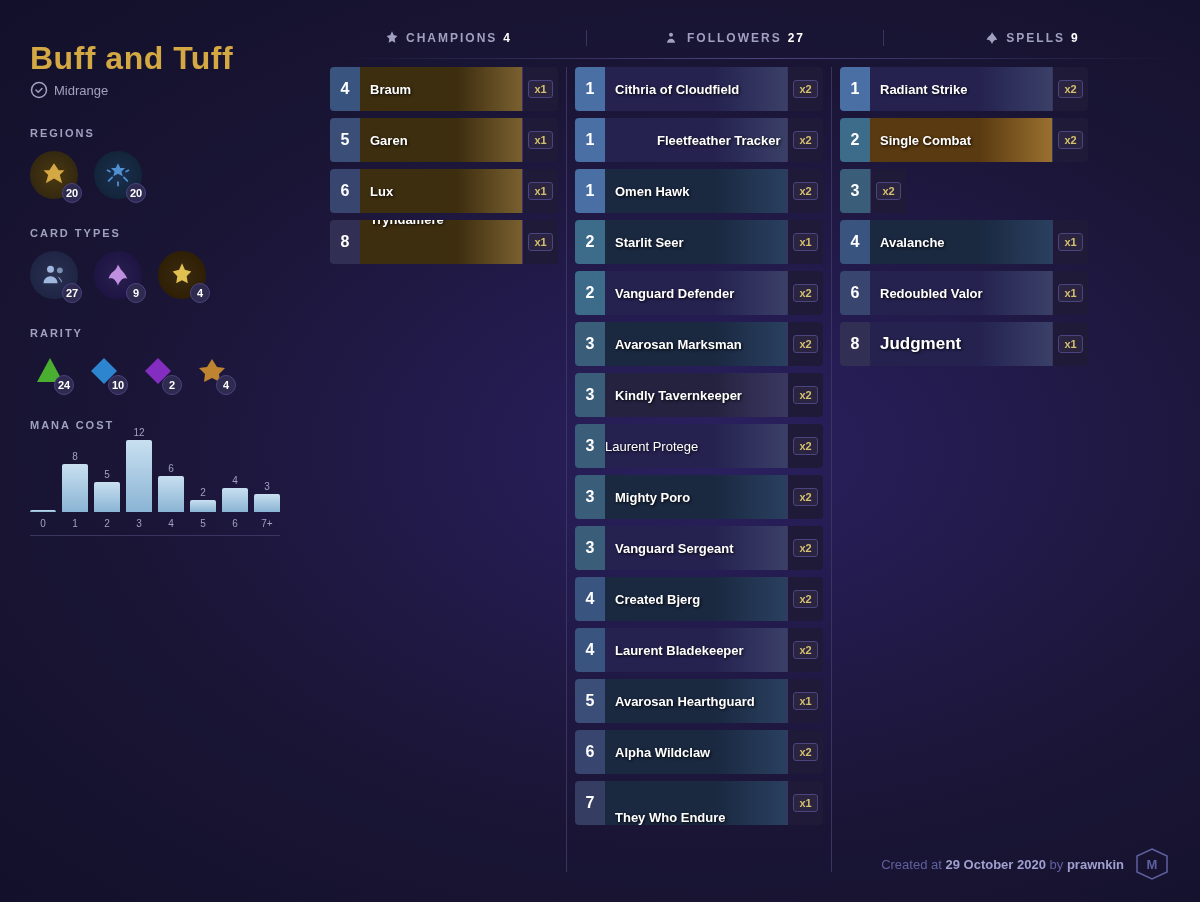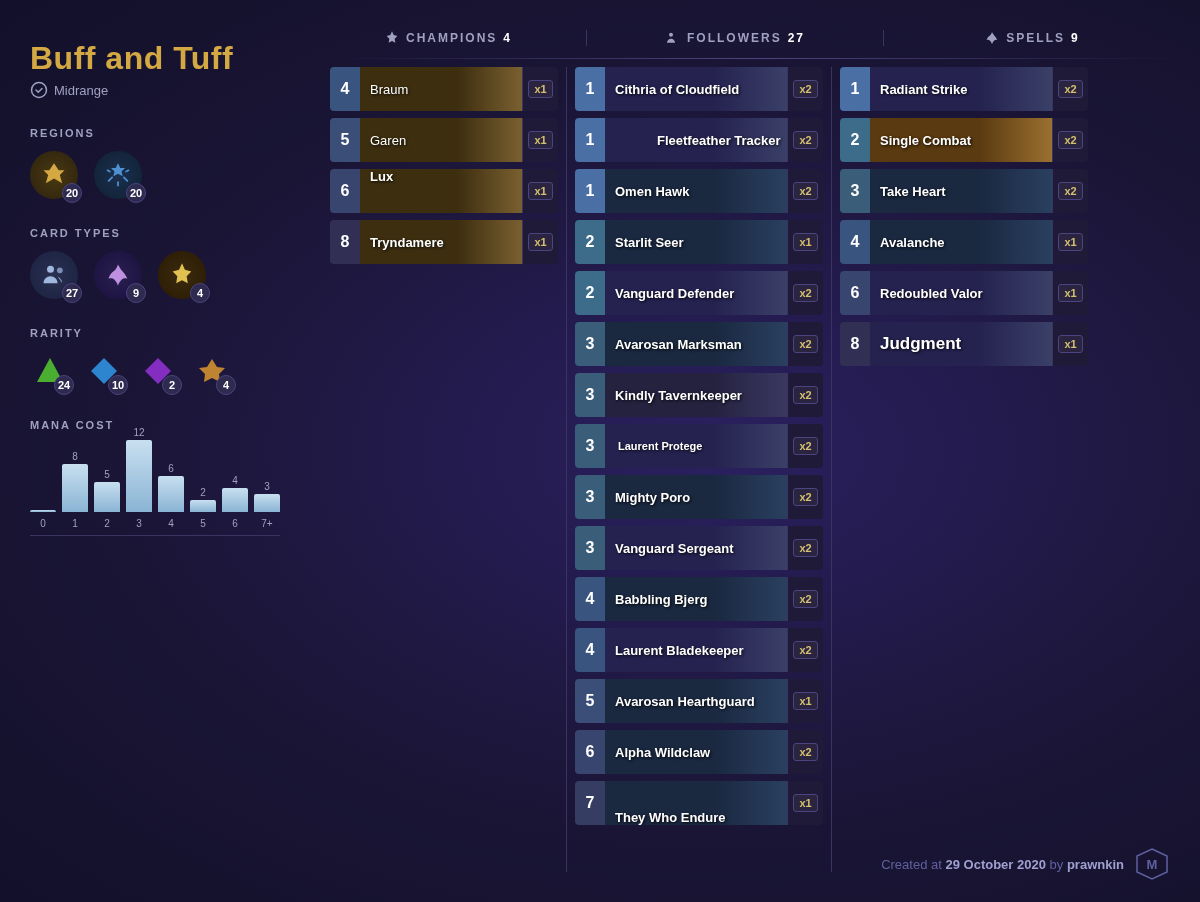--- a/index.html
+++ b/index.html
@@ -475,47 +475,47 @@
       </div>
     </div>
     <div class="header-divider"></div>
 
     <div class="columns-body">
 
       <div class="card-column champion-col" id="champions-col">
           <div class="card-row" style="height: 44px; border-radius: 4px; overflow: hidden; display: flex; align-items: center; cursor: pointer; margin-bottom: 3px;">
             <div style="width: 30px; height: 44px; display: flex; align-items: center; justify-content: center; font-size: 16px; font-weight: 700; color: rgb(255, 255, 255); flex-shrink: 0; background: rgb(58, 84, 128); z-index: 2;">4</div>
             <div style="flex: 1 1 0%; height: 44px; position: relative; display: flex; align-items: center; overflow: hidden; background: linear-gradient(to right, rgb(61, 46, 15) 60%, rgb(122, 96, 48) 100%);">
-              <span style="position: relative; z-index: 2; font-size: 13px; font-weight: 400; color: rgb(255, 255, 255); padding-left: 10px; text-shadow: rgba(0, 0, 0, 0.9) 1px 1px 3px; white-space: nowrap;">Braum</span>
+              <span style="position: relative; z-index: 2; font-size: 13px; font-weight: 700; color: rgb(255, 255, 255); padding-left: 10px; text-shadow: rgba(0, 0, 0, 0.9) 1px 1px 3px; white-space: nowrap;">Braum</span>
             </div>
             <div style="width: 36px; height: 44px; display: flex; align-items: center; justify-content: center; background: rgb(30, 26, 56); border-left: 1px solid rgb(58, 53, 96); flex-shrink: 0; z-index: 2;">
               <span style="background: rgb(42, 36, 64); border: 1px solid rgb(74, 68, 128); border-radius: 3px; padding: 2px 5px; font-size: 11px; font-weight: 700; color: rgb(212, 192, 112);">x1</span>
             </div>
           </div>
           <div class="card-row" style="height: 44px; border-radius: 4px; overflow: hidden; display: flex; align-items: center; cursor: pointer; margin-bottom: 3px;">
             <div style="width: 30px; height: 44px; display: flex; align-items: center; justify-content: center; font-size: 16px; font-weight: 700; color: rgb(255, 255, 255); flex-shrink: 0; background: rgb(58, 78, 120); z-index: 2;">5</div>
             <div style="flex: 1 1 0%; height: 44px; position: relative; display: flex; align-items: center; overflow: hidden; background: linear-gradient(to right, rgb(61, 46, 15) 60%, rgb(122, 96, 48) 100%);">
-              <span style="position: relative; z-index: 2; font-size: 13px; font-weight: 400; color: rgb(255, 255, 255); padding-left: 10px; text-shadow: rgba(0, 0, 0, 0.9) 1px 1px 3px; white-space: nowrap;">Garen</span>
+              <span style="position: relative; z-index: 2; font-size: 13px; font-weight: 700; color: rgb(255, 255, 255); padding-left: 10px; text-shadow: rgba(0, 0, 0, 0.9) 1px 1px 3px; white-space: nowrap;">Garen</span>
             </div>
             <div style="width: 36px; height: 44px; display: flex; align-items: center; justify-content: center; background: rgb(30, 26, 56); border-left: 1px solid rgb(58, 53, 96); flex-shrink: 0; z-index: 2;">
               <span style="background: rgb(42, 36, 64); border: 1px solid rgb(74, 68, 128); border-radius: 3px; padding: 2px 5px; font-size: 11px; font-weight: 700; color: rgb(212, 192, 112);">x1</span>
             </div>
           </div>
           <div class="card-row" style="height: 44px; border-radius: 4px; overflow: hidden; display: flex; align-items: center; cursor: pointer; margin-bottom: 3px;">
             <div style="width: 30px; height: 44px; display: flex; align-items: center; justify-content: center; font-size: 16px; font-weight: 700; color: rgb(255, 255, 255); flex-shrink: 0; background: rgb(56, 69, 110); z-index: 2;">6</div>
-            <div style="flex: 1 1 0%; height: 44px; position: relative; display: flex; overflow: hidden; background: linear-gradient(to right, rgb(61, 46, 15) 60%, rgb(122, 96, 48) 100%);">
+            <div style="flex: 1 1 0%; height: 44px; position: relative; display: flex; align-items: center; overflow: hidden; background: linear-gradient(to right, rgb(61, 46, 15) 60%, rgb(122, 96, 48) 100%);">
               <span style="position: relative; z-index: 2; font-size: 13px; font-weight: 600; color: rgb(255, 255, 255); padding-left: 10px; text-shadow: rgba(0, 0, 0, 0.9) 1px 1px 3px; white-space: nowrap;">Lux</span>
             </div>
             <div style="width: 36px; height: 44px; display: flex; align-items: center; justify-content: center; background: rgb(30, 26, 56); border-left: 1px solid rgb(58, 53, 96); flex-shrink: 0; z-index: 2;">
               <span style="background: rgb(42, 36, 64); border: 1px solid rgb(74, 68, 128); border-radius: 3px; padding: 2px 5px; font-size: 11px; font-weight: 700; color: rgb(212, 192, 112);">x1</span>
             </div>
           </div>
           <div class="card-row" style="height: 44px; border-radius: 4px; overflow: hidden; display: flex; align-items: center; cursor: pointer; margin-bottom: 3px;">
             <div style="width: 30px; height: 44px; display: flex; align-items: center; justify-content: center; font-size: 16px; font-weight: 700; color: rgb(255, 255, 255); flex-shrink: 0; background: rgb(50, 47, 85); z-index: 2;">8</div>
-            <div style="flex: 1 1 0%; height: 60px; position: relative; display: flex; align-items: center; overflow: hidden; background: linear-gradient(to right, rgb(61, 46, 15) 60%, rgb(122, 96, 48) 100%);">
+            <div style="flex: 1 1 0%; height: 60px; position: relative; display: flex; overflow: hidden; background: linear-gradient(to right, rgb(61, 46, 15) 60%, rgb(122, 96, 48) 100%);">
               <span style="position: relative; z-index: 2; font-size: 13px; font-weight: 600; color: rgb(255, 255, 255); padding-left: 10px; text-shadow: rgba(0, 0, 0, 0.9) 1px 1px 3px; white-space: nowrap;">Tryndamere</span>
             </div>
             <div style="width: 36px; height: 44px; display: flex; align-items: center; justify-content: center; background: rgb(30, 26, 56); border-left: 1px solid rgb(58, 53, 96); flex-shrink: 0; z-index: 2;">
               <span style="background: rgb(42, 36, 64); border: 1px solid rgb(74, 68, 128); border-radius: 3px; padding: 2px 5px; font-size: 11px; font-weight: 700; color: rgb(212, 192, 112);">x1</span>
             </div>
           </div>
         </div>
       <div class="col-sep" style="margin:0 8px;"></div>
 
       <div class="card-column follower-col" id="followers-col">
@@ -578,21 +578,21 @@
             <div style="flex: 1 1 0%; height: 44px; position: relative; display: flex; align-items: center; overflow: hidden; background: linear-gradient(to right, rgb(37, 34, 64) 60%, rgb(58, 56, 96) 100%);">
               <span style="position: relative; z-index: 2; font-size: 13px; font-weight: 600; color: rgb(255, 255, 255); padding-left: 10px; text-shadow: rgba(0, 0, 0, 0.9) 1px 1px 3px; white-space: nowrap;">Kindly Tavernkeeper</span>
             </div>
             <div style="width: 36px; height: 44px; display: flex; align-items: center; justify-content: center; background: rgb(30, 26, 56); border-left: 1px solid rgb(58, 53, 96); flex-shrink: 0; z-index: 2;">
               <span style="background: rgb(42, 36, 64); border: 1px solid rgb(74, 68, 128); border-radius: 3px; padding: 2px 5px; font-size: 11px; font-weight: 700; color: rgb(212, 192, 112);">x2</span>
             </div>
           </div>
           <div class="card-row" style="height: 44px; border-radius: 4px; overflow: hidden; display: flex; align-items: center; cursor: pointer; margin-bottom: 3px;">
             <div style="width: 30px; height: 44px; display: flex; align-items: center; justify-content: center; font-size: 16px; font-weight: 700; color: rgb(255, 255, 255); flex-shrink: 0; background: rgb(58, 94, 122); z-index: 2;">3</div>
             <div style="flex: 1 1 0%; height: 44px; position: relative; display: flex; align-items: center; overflow: hidden; background: linear-gradient(to right, rgb(37, 34, 80) 60%, rgb(58, 64, 104) 100%);">
-              <span style="position: relative; z-index: 2; font-size: 11px; font-weight: 700; color: rgb(255, 255, 255); padding-left: 13px; text-shadow: rgba(0, 0, 0, 0.9) 1px 1px 3px; white-space: nowrap;">Laurent Protege</span>
+              <span style="position: relative; z-index: 2; font-size: 13px; font-weight: 400; color: rgb(255, 255, 255); padding-left: 0; text-shadow: rgba(0, 0, 0, 0.9) 1px 1px 3px; white-space: nowrap;">Laurent Protege</span>
             </div>
             <div style="width: 36px; height: 44px; display: flex; align-items: center; justify-content: center; background: rgb(30, 26, 56); border-left: 1px solid rgb(58, 53, 96); flex-shrink: 0; z-index: 2;">
               <span style="background: rgb(42, 36, 64); border: 1px solid rgb(74, 68, 128); border-radius: 3px; padding: 2px 5px; font-size: 11px; font-weight: 700; color: rgb(212, 192, 112);">x2</span>
             </div>
           </div>
           <div class="card-row" style="height: 44px; border-radius: 4px; overflow: hidden; display: flex; align-items: center; cursor: pointer; margin-bottom: 3px;">
             <div style="width: 30px; height: 44px; display: flex; align-items: center; justify-content: center; font-size: 16px; font-weight: 700; color: rgb(255, 255, 255); flex-shrink: 0; background: rgb(58, 94, 122); z-index: 2;">3</div>
             <div style="flex: 1 1 0%; height: 44px; position: relative; display: flex; align-items: center; overflow: hidden; background: linear-gradient(to right, rgb(26, 40, 64) 60%, rgb(42, 64, 96) 100%);">
               <span style="position: relative; z-index: 2; font-size: 13px; font-weight: 600; color: rgb(255, 255, 255); padding-left: 10px; text-shadow: rgba(0, 0, 0, 0.9) 1px 1px 3px; white-space: nowrap;">Mighty Poro</span>
             </div>
@@ -605,21 +605,21 @@
             <div style="flex: 1 1 0%; height: 44px; position: relative; display: flex; align-items: center; overflow: hidden; background: linear-gradient(to right, rgb(37, 34, 80) 60%, rgb(58, 64, 104) 100%);">
               <span style="position: relative; z-index: 2; font-size: 13px; font-weight: 600; color: rgb(255, 255, 255); padding-left: 10px; text-shadow: rgba(0, 0, 0, 0.9) 1px 1px 3px; white-space: nowrap;">Vanguard Sergeant</span>
             </div>
             <div style="width: 36px; height: 44px; display: flex; align-items: center; justify-content: center; background: rgb(30, 26, 56); border-left: 1px solid rgb(58, 53, 96); flex-shrink: 0; z-index: 2;">
               <span style="background: rgb(42, 36, 64); border: 1px solid rgb(74, 68, 128); border-radius: 3px; padding: 2px 5px; font-size: 11px; font-weight: 700; color: rgb(212, 192, 112);">x2</span>
             </div>
           </div>
           <div class="card-row" style="height: 44px; border-radius: 4px; overflow: hidden; display: flex; align-items: center; cursor: pointer; margin-bottom: 3px;">
             <div style="width: 30px; height: 44px; display: flex; align-items: center; justify-content: center; font-size: 16px; font-weight: 700; color: rgb(255, 255, 255); flex-shrink: 0; background: rgb(58, 84, 128); z-index: 2;">4</div>
             <div style="flex: 1 1 0%; height: 44px; position: relative; display: flex; align-items: center; overflow: hidden; background: linear-gradient(to right, rgb(26, 40, 64) 60%, rgb(42, 64, 96) 100%);">
-              <span style="position: relative; z-index: 2; font-size: 13px; font-weight: 600; color: rgb(255, 255, 255); padding-left: 10px; text-shadow: rgba(0, 0, 0, 0.9) 1px 1px 3px; white-space: nowrap;">Babbling Bjerg</span>
+              <span style="position: relative; z-index: 2; font-size: 13px; font-weight: 600; color: rgb(255, 255, 255); padding-left: 10px; text-shadow: rgba(0, 0, 0, 0.9) 1px 1px 3px; white-space: nowrap;">Created Bjerg</span>
             </div>
             <div style="width: 36px; height: 44px; display: flex; align-items: center; justify-content: center; background: rgb(30, 26, 56); border-left: 1px solid rgb(58, 53, 96); flex-shrink: 0; z-index: 2;">
               <span style="background: rgb(42, 36, 64); border: 1px solid rgb(74, 68, 128); border-radius: 3px; padding: 2px 5px; font-size: 11px; font-weight: 700; color: rgb(212, 192, 112);">x2</span>
             </div>
           </div>
           <div class="card-row" style="height: 44px; border-radius: 4px; overflow: hidden; display: flex; align-items: center; cursor: pointer; margin-bottom: 3px;">
             <div style="width: 30px; height: 44px; display: flex; align-items: center; justify-content: center; font-size: 16px; font-weight: 700; color: rgb(255, 255, 255); flex-shrink: 0; background: rgb(58, 84, 128); z-index: 2;">4</div>
             <div style="flex: 1 1 0%; height: 44px; position: relative; display: flex; align-items: center; overflow: hidden; background: linear-gradient(to right, rgb(37, 34, 80) 60%, rgb(58, 64, 104) 100%);">
               <span style="position: relative; z-index: 2; font-size: 13px; font-weight: 600; color: rgb(255, 255, 255); padding-left: 10px; text-shadow: rgba(0, 0, 0, 0.9) 1px 1px 3px; white-space: nowrap;">Laurent Bladekeeper</span>
             </div>
@@ -671,23 +671,20 @@
             <div style="width: 30px; height: 44px; display: flex; align-items: center; justify-content: center; font-size: 16px; font-weight: 700; color: rgb(255, 255, 255); flex-shrink: 0; background: rgb(61, 107, 138); z-index: 2;">2</div>
             <div style="flex: 1 1 0%; height: 44px; position: relative; display: flex; align-items: center; overflow: hidden; background: linear-gradient(to right, rgb(90, 58, 16) 60%, rgb(154, 112, 48) 100%);">
               <span style="position: relative; z-index: 2; font-size: 13px; font-weight: 600; color: rgb(255, 255, 255); padding-left: 10px; text-shadow: rgba(0, 0, 0, 0.9) 1px 1px 3px; white-space: nowrap;">Single Combat</span>
             </div>
             <div style="width: 36px; height: 44px; display: flex; align-items: center; justify-content: center; background: rgb(30, 26, 56); border-left: 1px solid rgb(58, 53, 96); flex-shrink: 0; z-index: 2;">
               <span style="background: rgb(42, 36, 64); border: 1px solid rgb(74, 68, 128); border-radius: 3px; padding: 2px 5px; font-size: 11px; font-weight: 700; color: rgb(212, 192, 112);">x2</span>
             </div>
           </div>
           <div class="card-row" style="height: 44px; border-radius: 4px; overflow: hidden; display: flex; align-items: center; cursor: pointer; margin-bottom: 3px;">
             <div style="width: 30px; height: 44px; display: flex; align-items: center; justify-content: center; font-size: 16px; font-weight: 700; color: rgb(255, 255, 255); flex-shrink: 0; background: rgb(58, 94, 122); z-index: 2;">3</div>
-            <div style="flex: 1 1 0%; height: 44px; position: relative; display: flex; align-items: center; overflow: hidden; background: linear-gradient(to right, rgb(26, 40, 64) 60%, rgb(42, 64, 96) 100%);">
-              <span style="position: relative; z-index: 2; font-size: 13px; font-weight: 600; color: rgb(255, 255, 255); padding-left: 10px; text-shadow: rgba(0, 0, 0, 0.9) 1px 1px 3px; white-space: nowrap;">Take Heart</span>
-            </div>
             <div style="width: 36px; height: 44px; display: flex; align-items: center; justify-content: center; background: rgb(30, 26, 56); border-left: 1px solid rgb(58, 53, 96); flex-shrink: 0; z-index: 2;">
               <span style="background: rgb(42, 36, 64); border: 1px solid rgb(74, 68, 128); border-radius: 3px; padding: 2px 5px; font-size: 11px; font-weight: 700; color: rgb(212, 192, 112);">x2</span>
             </div>
           </div>
           <div class="card-row" style="height: 44px; border-radius: 4px; overflow: hidden; display: flex; align-items: center; cursor: pointer; margin-bottom: 3px;">
             <div style="width: 30px; height: 44px; display: flex; align-items: center; justify-content: center; font-size: 16px; font-weight: 700; color: rgb(255, 255, 255); flex-shrink: 0; background: rgb(58, 84, 128); z-index: 2;">4</div>
             <div style="flex: 1 1 0%; height: 44px; position: relative; display: flex; align-items: center; overflow: hidden; background: linear-gradient(to right, rgb(26, 40, 64) 60%, rgb(42, 64, 96) 100%);">
               <span style="position: relative; z-index: 2; font-size: 13px; font-weight: 600; color: rgb(255, 255, 255); padding-left: 10px; text-shadow: rgba(0, 0, 0, 0.9) 1px 1px 3px; white-space: nowrap;">Avalanche</span>
             </div>
             <div style="width: 36px; height: 44px; display: flex; align-items: center; justify-content: center; background: rgb(30, 26, 56); border-left: 1px solid rgb(58, 53, 96); flex-shrink: 0; z-index: 2;">

